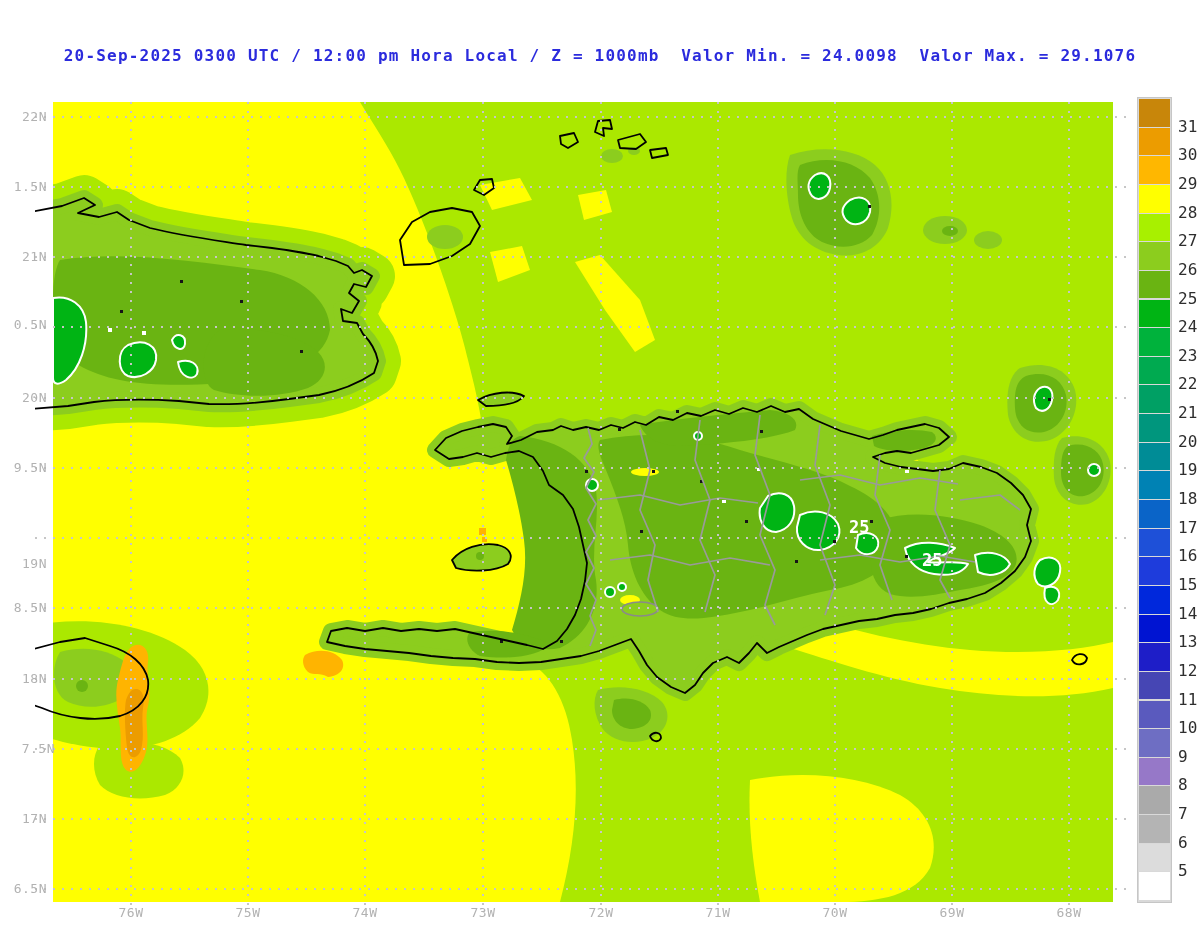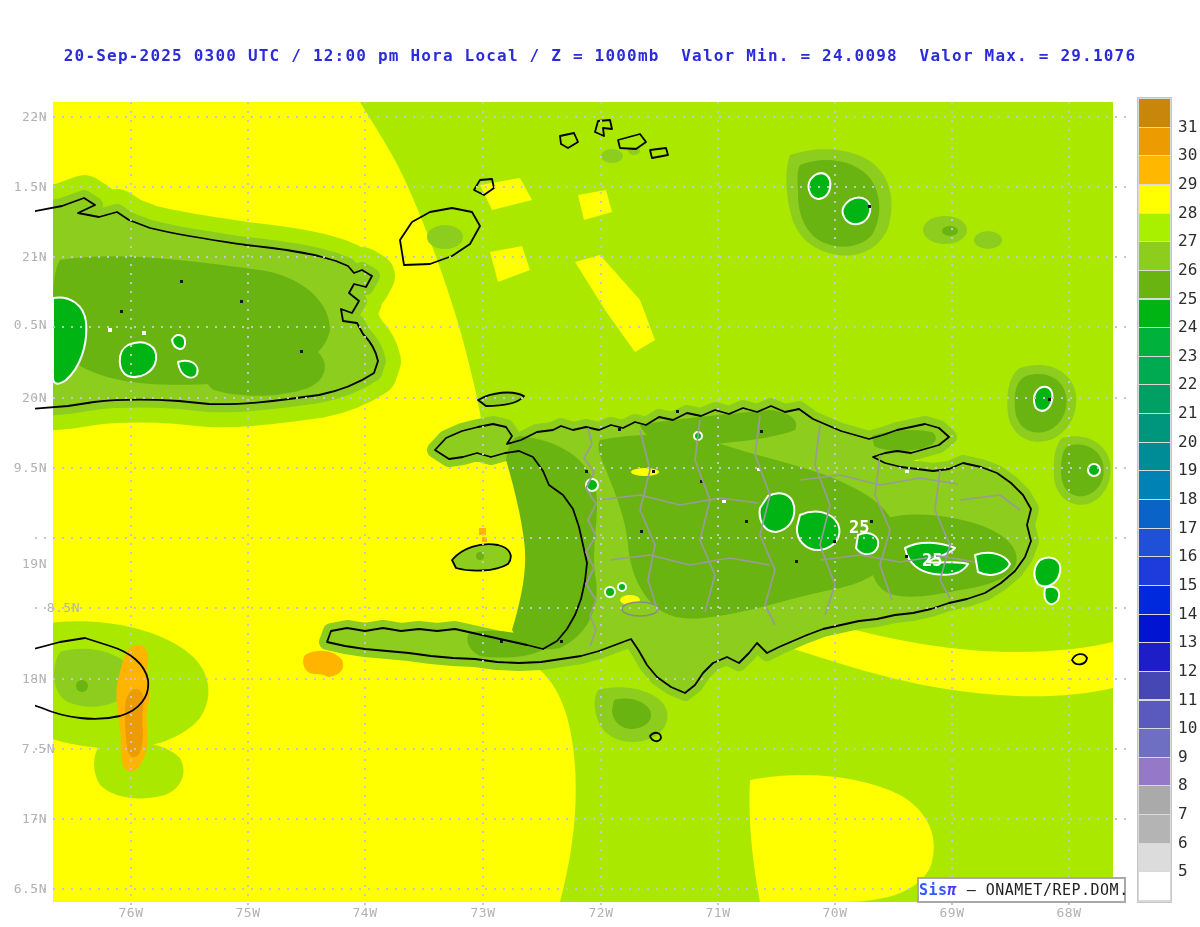--- a/index.html
+++ b/index.html
@@ -253,21 +253,21 @@
   </svg>
 
   <div id="lat-axis">
       <div class="lat-lbl" style="top:109px;">22N</div>
       <div class="lat-lbl" style="top:179px;">1.5N</div>
       <div class="lat-lbl" style="top:249px;">21N</div>
       <div class="lat-lbl" style="top:317px;">0.5N</div>
       <div class="lat-lbl" style="top:390px;text-align:right;">20N</div>
       <div class="lat-lbl" style="top:460px;">9.5N</div>
       <div class="lat-lbl" style="top:556px;">19N</div>
-      <div class="lat-lbl" style="top:600px;padding-left:33px;">8.5N</div>
+      <div class="lat-lbl" style="top:600px;">8.5N</div>
       <div class="lat-lbl" style="top:671px;">18N</div>
       <div class="lat-lbl" style="top:741px;padding-left:8px;">7.5N</div>
       <div class="lat-lbl" style="top:811px;">17N</div>
       <div class="lat-lbl" style="top:881px;">6.5N</div>
     </div>
   <div id="lon-axis">
       <div class="lon-lbl" style="left:105px;">76W</div>
       <div class="lon-lbl" style="left:222px;">75W</div>
       <div class="lon-lbl" style="left:339px;">74W</div>
       <div class="lon-lbl" style="left:457px;">73W</div>
@@ -331,14 +331,13 @@
       <div class="cb-lbl" style="top:661.8571428571429px;">12</div>
       <div class="cb-lbl" style="top:690.5px;">11</div>
       <div class="cb-lbl" style="top:719.1428571428571px;">10</div>
       <div class="cb-lbl" style="top:747.7857142857142px;">9</div>
       <div class="cb-lbl" style="top:776.4285714285714px;">8</div>
       <div class="cb-lbl" style="top:805.0714285714286px;">7</div>
       <div class="cb-lbl" style="top:833.7142857142857px;">6</div>
       <div class="cb-lbl" style="top:862.3571428571429px;">5</div>
     </div>
 
-  <div id="footer-box"><span class="sis">Sis</span><span class="pi">π</span><span class="rest"> – ONAMET/REP.DOM.</span></div>
 </div>
 
 </body></html>

